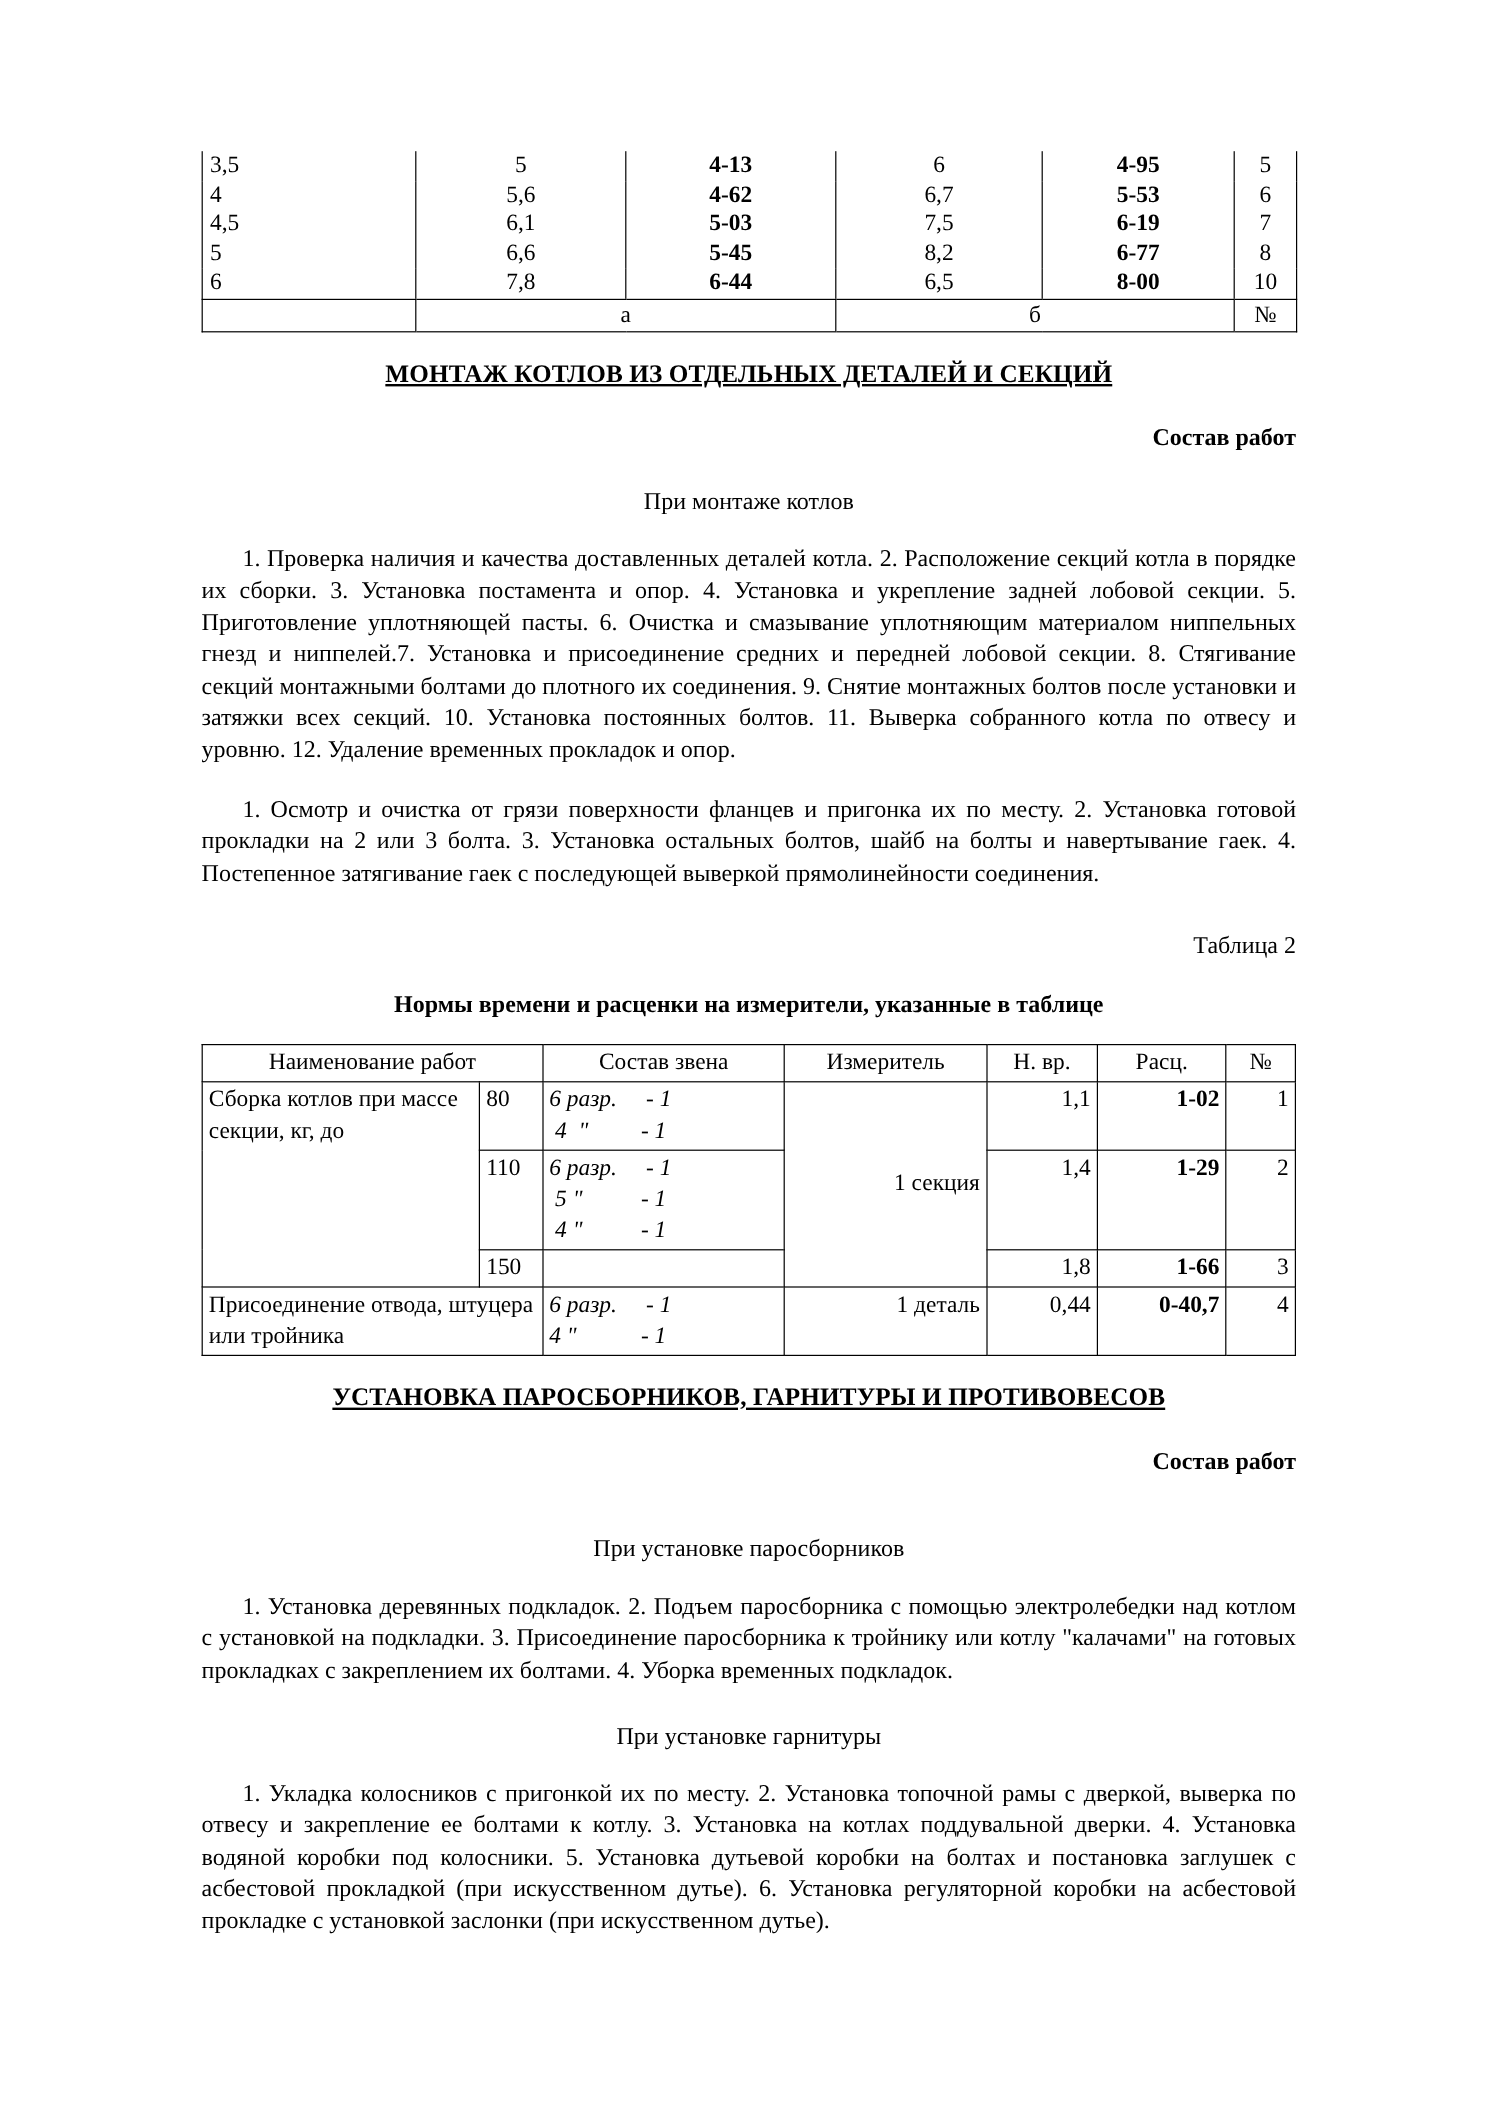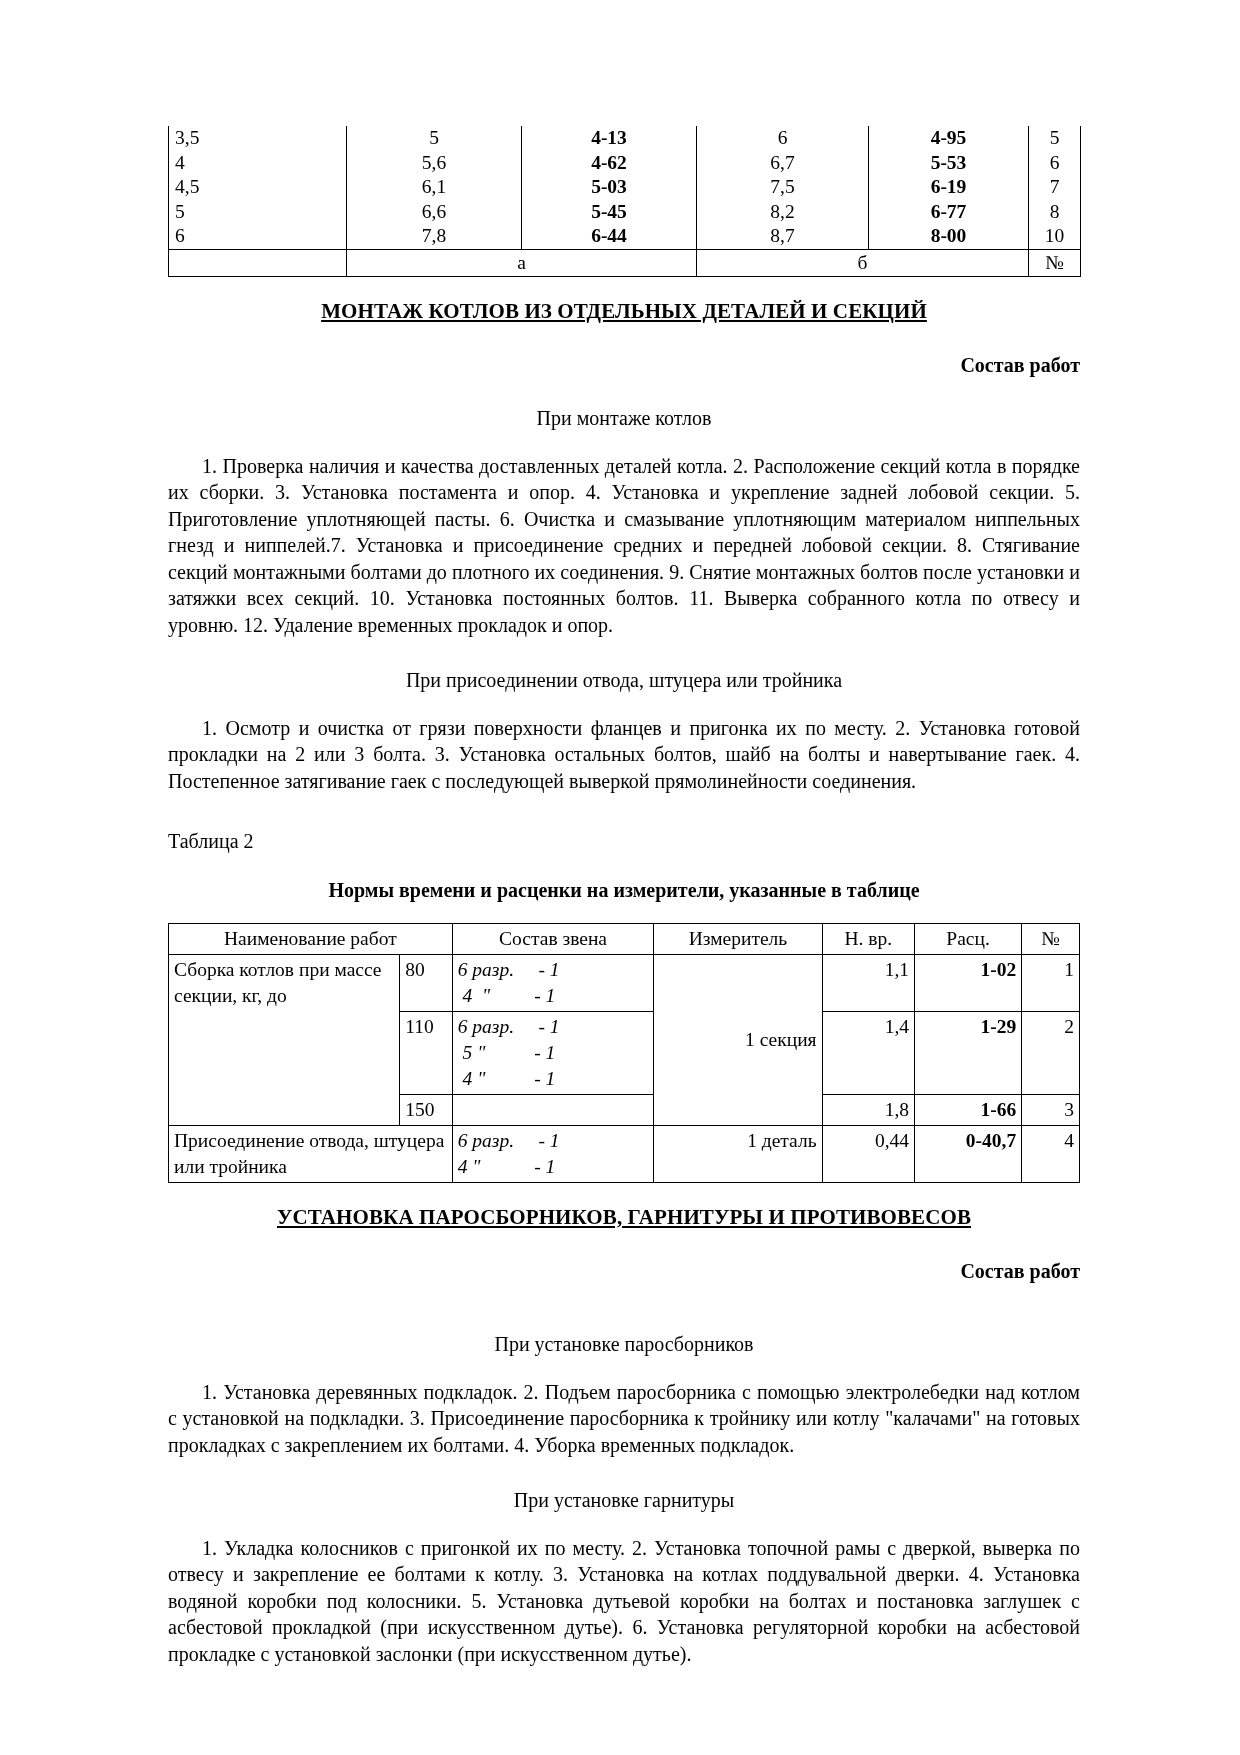--- a/index.html
+++ b/index.html
@@ -92,21 +92,21 @@
   p.body {
     font-size: 20px;
     text-align: justify;
     text-indent: 34px;
     margin: 23px 0 0 0;
     line-height: 1.33;
     hyphens: none;
   }
   .table-num {
     font-size: 20px;
-    text-align: left;
+    text-align: right;
     margin: 36px 0 0 0;
   }
   .table-caption {
     font-size: 20px;
     font-weight: bold;
     text-align: center;
     margin: 26px 0 0 0;
   }
 
   
@@ -173,42 +173,41 @@
           <td class="sep c">6,6</td>
           <td class="sep c b">5-45</td>
           <td class="sep c">8,2</td>
           <td class="sep c b">6-77</td>
           <td class="sep outer-r c">8</td>
         </tr>
         <tr class="lastdata">
           <td class="outer-l l">6</td>
           <td class="sep c">7,8</td>
           <td class="sep c b">6-44</td>
-          <td class="sep c">8,7</td>
+          <td class="sep c">6,5</td>
           <td class="sep c b">8-00</td>
           <td class="sep outer-r c">10</td>
         </tr>
         <tr class="footrow">
           <td class="outer-l"></td>
           <td class="sep" colspan="2">а</td>
           <td class="sep" colspan="2">б</td>
           <td class="sep outer-r">№</td>
         </tr>
       </tbody>
     </table>
 
     <h1 class="section-title">МОНТАЖ КОТЛОВ ИЗ ОТДЕЛЬНЫХ ДЕТАЛЕЙ И СЕКЦИЙ</h1>
 
     <div class="sub-bold">Состав работ</div>
 
     <div class="sub-plain">При монтаже котлов</div>
 
     <p class="body">1. Проверка наличия и качества доставленных деталей котла. 2. Расположение секций котла в порядке их сборки. 3. Установка постамента и опор. 4. Установка и укрепление задней лобовой секции. 5. Приготовление уплотняющей пасты. 6. Очистка и смазывание уплотняющим материалом ниппельных гнезд и ниппелей.7. Установка и присоединение средних и передней лобовой секции. 8. Стягивание секций монтажными болтами до плотного их соединения. 9. Снятие монтажных болтов после установки и затяжки всех секций. 10. Установка постоянных болтов. 11. Выверка собранного котла по отвесу и уровню. 12. Удаление временных прокладок и опор.</p>
 
-    <div class="sub-plain">При присоединении отвода, штуцера или тройника</div>
 
     <p class="body">1. Осмотр и очистка от грязи поверхности фланцев и пригонка их по месту. 2. Установка готовой прокладки на 2 или 3 болта. 3. Установка остальных болтов, шайб на болты и навертывание гаек. 4. Постепенное затягивание гаек с последующей выверкой прямолинейности соединения.</p>
 
     <div class="table-num">Таблица 2</div>
     <div class="table-caption">Нормы времени и расценки на измерители, указанные в таблице</div>
 
     <table class="tbl2">
       <colgroup>
         <col style="width:220px">
         <col style="width:50px">

